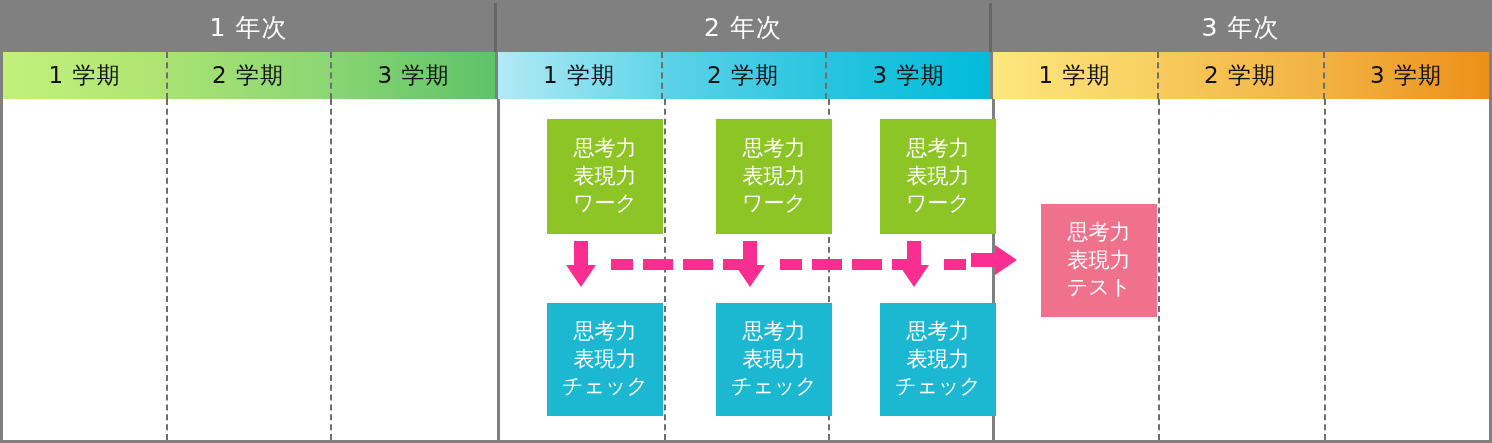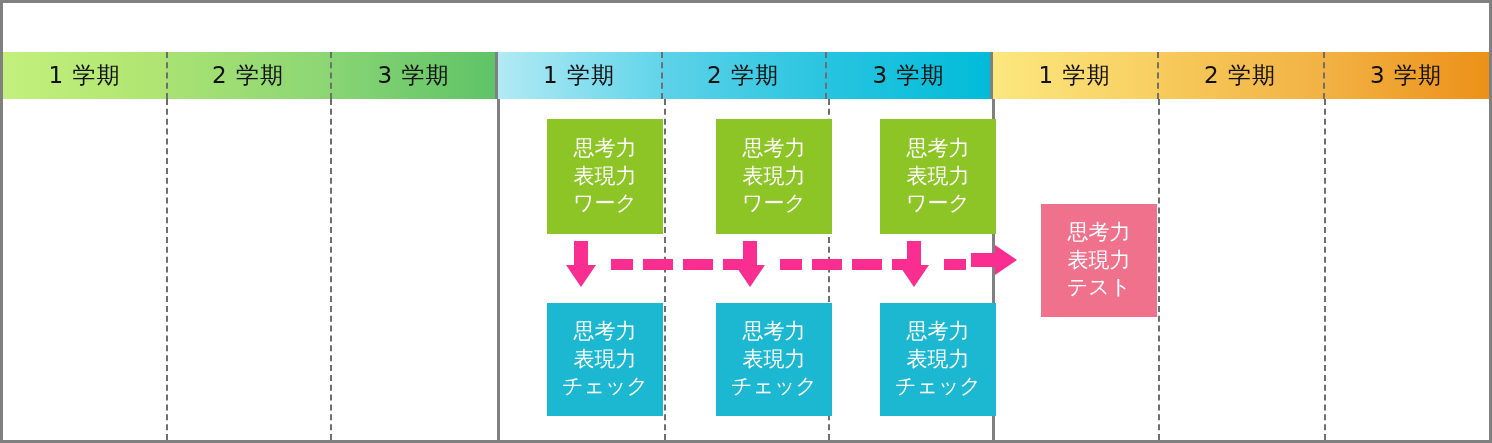--- a/index.html
+++ b/index.html
@@ -167,20 +167,31 @@
     border-bottom:15px solid transparent;
     border-left:22px solid #FA2D91;
   }
 </style>
 </head>
 <body>
 
 <div id="root">
   <div class="frame"></div>
 
+  <div class="year-row">
+    <div class="year-cell" style="width:494px;">
+      <span class="ylabel">1 年次</span>
+    </div>
+    <div class="year-cell" style="width:495px;">
+      <span class="ylabel">2 年次</span>
+    </div>
+    <div class="year-cell" style="width:497px;">
+      <span class="ylabel">3 年次</span>
+    </div>
+  </div>
 
   <div class="term-row">
 
     <div class="term-cell" style="width:163px;background:linear-gradient(to right,#C3F07C,#AEE472);">
       <span class="tlabel">1 学期</span>
     </div>
     <div class="term-cell dash-left" style="width:164px;background:linear-gradient(to right,#A9E273,#8BD674);">
       <span class="tlabel">2 学期</span>
     </div>
     <div class="term-cell dash-left" style="width:167px;background:linear-gradient(to right,#89D574,#5EC367);">

